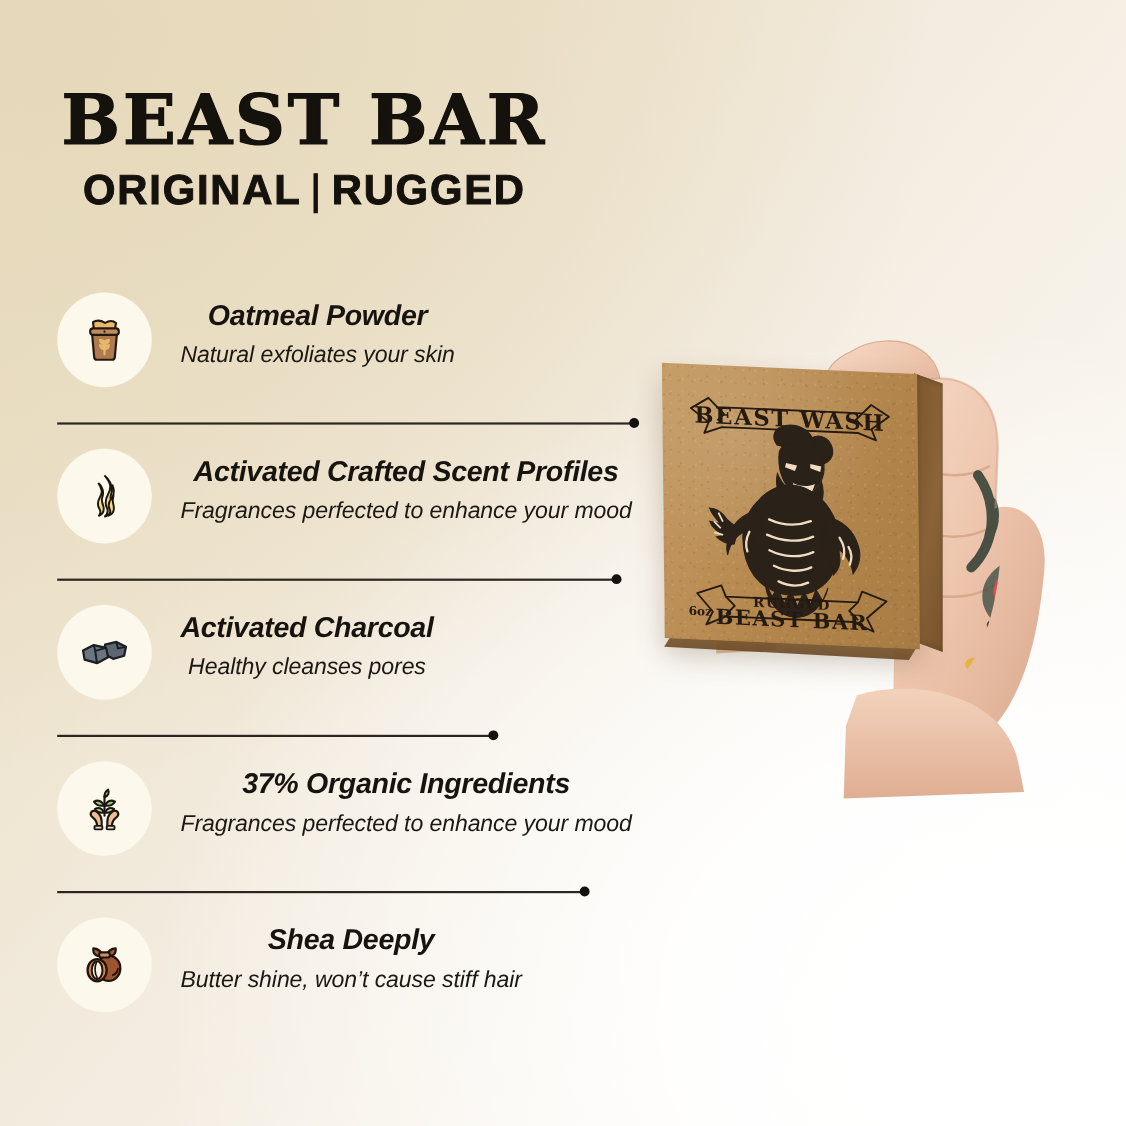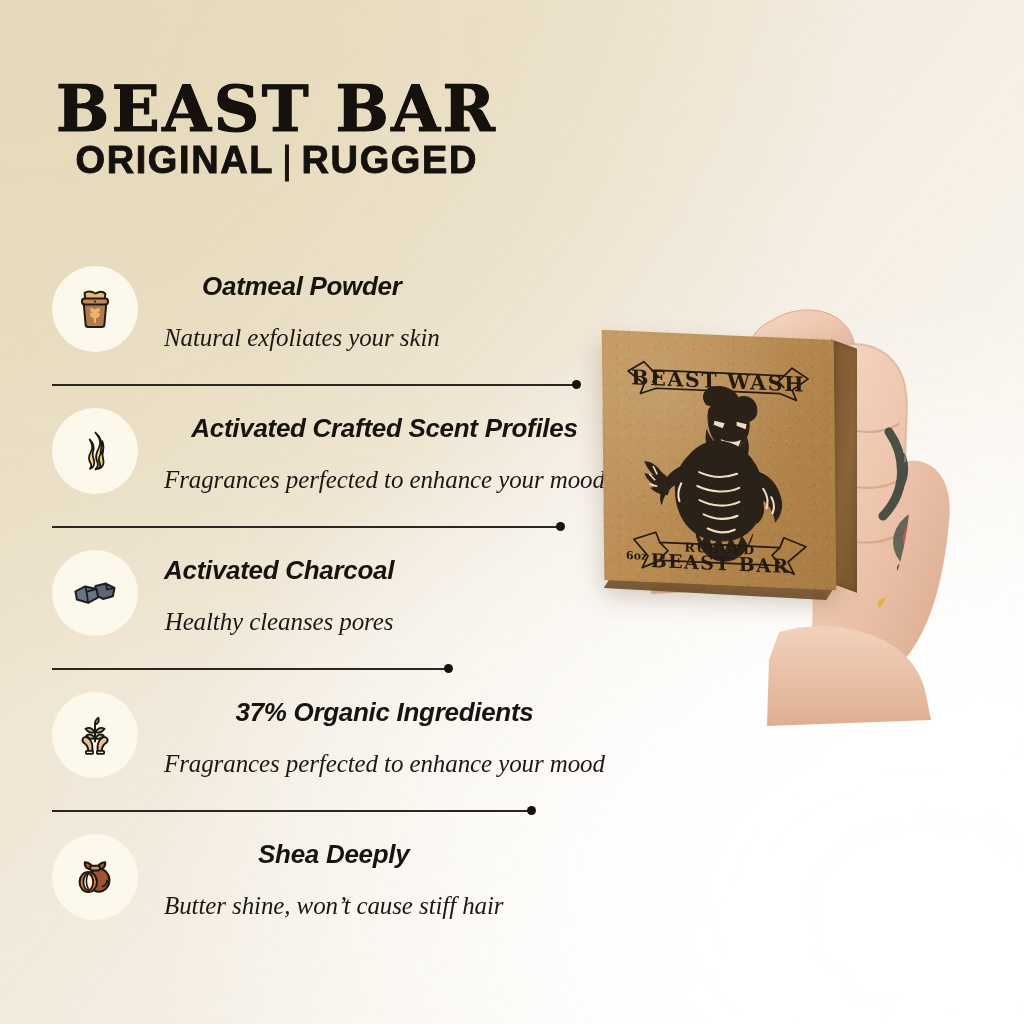--- a/index.html
+++ b/index.html
@@ -24,21 +24,21 @@
     font-weight:700;font-size:63px;line-height:1.0;
     letter-spacing:2.5px;color:#15110d;
     text-transform:uppercase;
     -webkit-text-stroke:1.1px #15110d;
     text-shadow:0 0 0.6px #15110d;
   }
   .title-sub{
     font-family:"Liberation Sans", sans-serif;
     font-weight:700;font-size:38px;line-height:1.0;
     letter-spacing:1.6px;color:#15110d;
-    text-transform:uppercase;
+    text-transform:uppercase;margin-top:13px;
     -webkit-text-stroke:0.9px #15110d;
   }
   .title-sub .sep{margin:0 8px;font-weight:400;}
 
   
   .features{position:absolute;left:0;top:258px;width:640px;}
   .feature{position:relative;height:142px;}
   .f-icon{
     position:absolute;left:52px;top:8px;
     width:86px;height:86px;border-radius:50%;
@@ -47,23 +47,23 @@
   }
   .f-icon svg{display:block;}
   .f-text{position:absolute;left:164px;top:14px;}
   .f-title{
     font-family:"Liberation Sans", sans-serif;
     font-style:italic;font-weight:700;font-size:26px;
     color:#17130f;letter-spacing:-0.3px;line-height:1.15;
     white-space:nowrap;
   }
   .f-desc{
-    font-family:Liberation Serif, serif;
-    font-style:italic;font-weight:400;font-size:25px;
-    color:#1c1814;margin-top:22px;letter-spacing:-0.1px;
+    font-family:Liberation Sans, sans-serif;
+    font-style:italic;font-weight:400;font-size:21px;
+    color:#1c1814;margin-top:9px;letter-spacing:-0.1px;
     white-space:nowrap;
   }
   .divider{
     position:absolute;left:52px;height:12px;top:121px;
   }
   .divider .line{
     position:absolute;left:0;top:5px;height:2px;width:100%;
     background:#2b2620;
   }
   .divider .dot{

